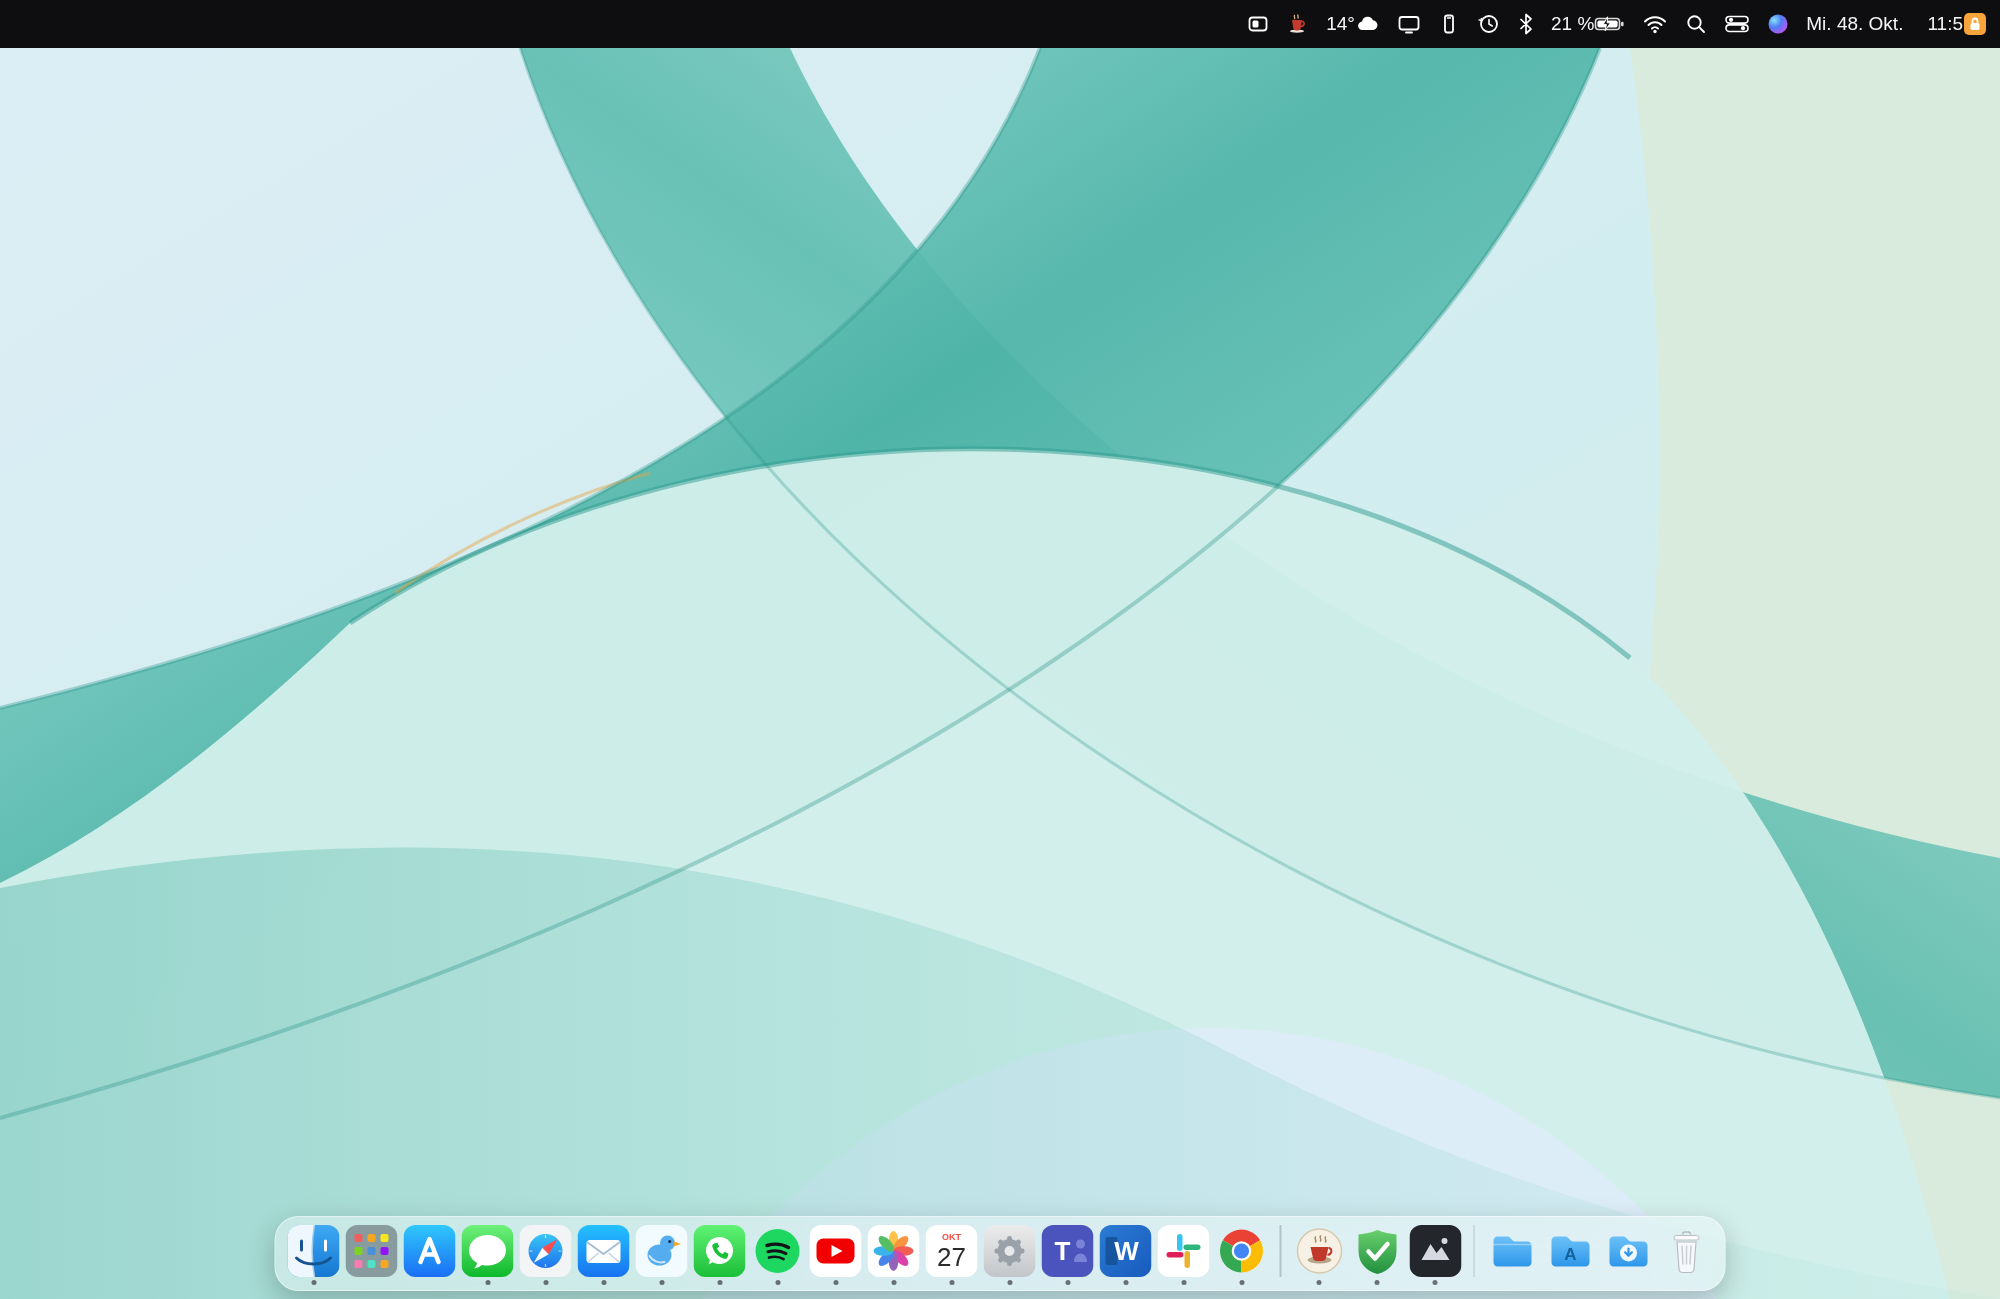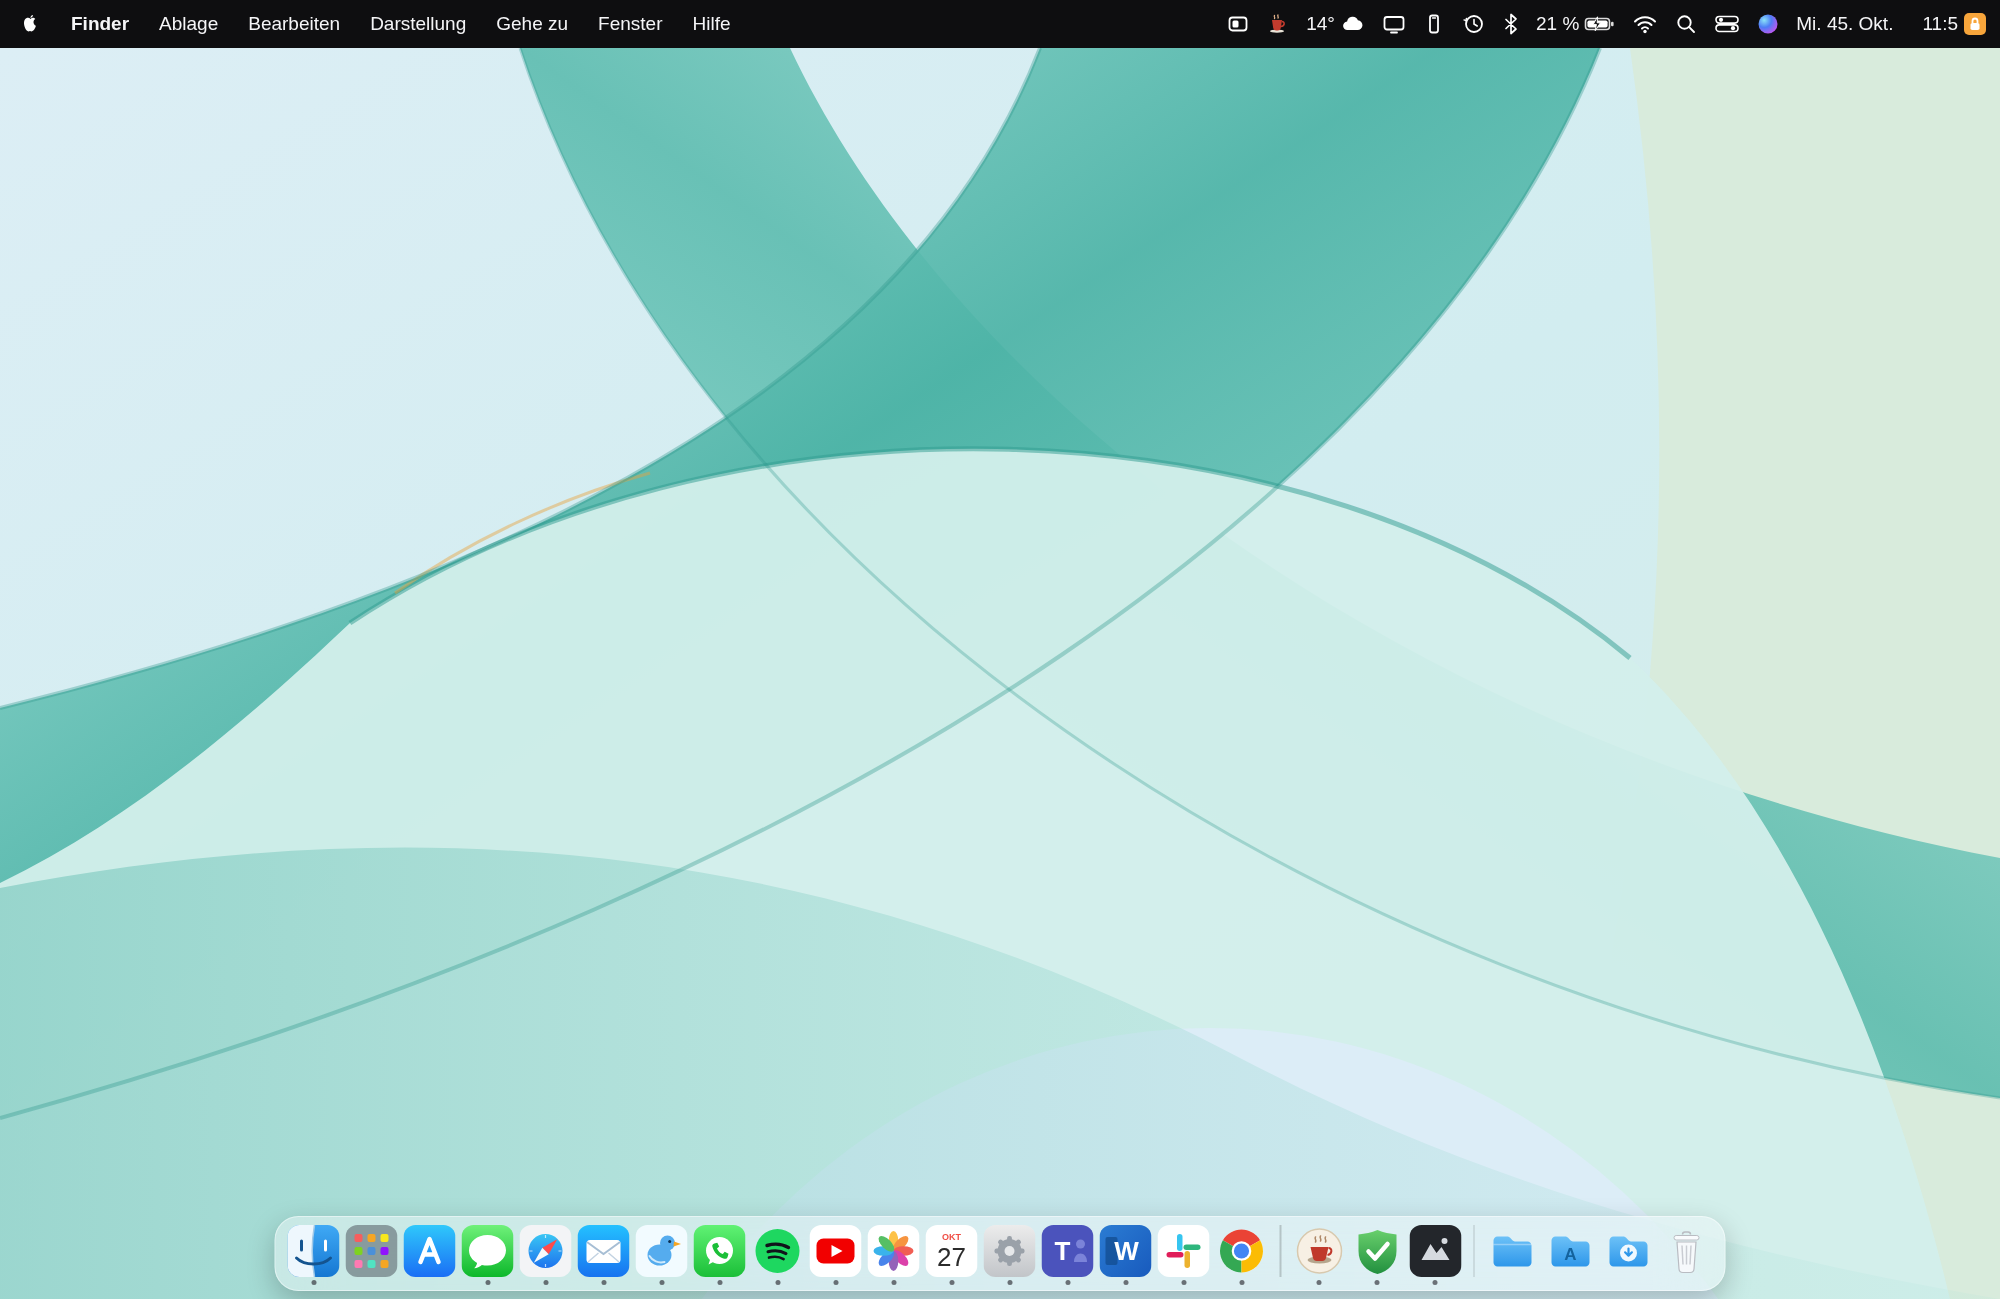--- a/index.html
+++ b/index.html
@@ -12,21 +12,21 @@
   .menu-bar {
     position:absolute; top:0; left:0; right:0; height:48px;
     background:#0e0e10; color:#f5f5f7; font-size:19px;
     display:flex; align-items:center; padding:0 10px; z-index:10; white-space:nowrap;
   }
   .menu-left { display:flex; align-items:center; }
   .apple { padding:0 17px 0 12px; display:flex; align-items:center; }
   .menu-item { padding:0 15px; line-height:48px; }
   .menu-item.bold { font-weight:700; }
   .menu-right { margin-left:auto; display:flex; align-items:center; gap:16px; padding-right:4px; }
-  .status-item { display:flex; align-items:center; gap:5px; height:32px; }
+  .status-item { display:flex; align-items:center; height:32px; }
   .status-text { font-size:19px; color:#f5f5f7; }
 
   
   .wallpaper { position:absolute; top:48px; left:0; width:2000px; height:1251px; display:block; }
 
   
   .dock {
     position:absolute; left:50%; transform:translateX(-50%); bottom:8px;
     display:flex; align-items:flex-end; gap:6px;
     padding:8px 12px 5px;
@@ -41,35 +41,20 @@
   .dock-item > svg { width:52px; height:52px; display:block; }
   .dock-dot { width:5px; height:5px; border-radius:50%; background:rgba(45,45,50,0.65); margin-top:3px; }
   .dock-sep { width:1.5px; height:52px; background:rgba(0,0,0,0.18); margin:0 6px 8px; }
 </style>
 </head>
 <body>
 
 <div class="desktop">
 
   <div class="menu-bar">
-    <div class="menu-left">
-      <span class="apple">
-        <svg width="17" height="20" viewBox="0 0 17 20">
-          <path d="M8.6 4.9 C7 3.2 4.2 3.4 2.9 5.6 C0.9 8.8 2.6 14.3 4.7 16.6 C5.7 17.7 6.8 17.5 8 17 C9.2 17.5 10.3 17.7 11.3 16.6 C12.4 15.4 13.4 13.6 13.9 11.7 C12.4 11 11.5 9.8 11.5 8.2 C11.5 6.9 12.2 5.8 13.3 5.1 C12.2 3.6 10 3.3 8.6 4.9 Z" fill="#fff"></path>
-          <path d="M8.4 3.9 C8.4 2.5 9.5 1.2 10.9 1 C11 2.4 9.8 3.8 8.4 3.9 Z" fill="#fff"></path>
-        </svg>
-      </span>
-      <span class="menu-item bold">Finder</span>
-      <span class="menu-item">Ablage</span>
-      <span class="menu-item">Bearbeiten</span>
-      <span class="menu-item">Darstellung</span>
-      <span class="menu-item">Gehe zu</span>
-      <span class="menu-item">Fenster</span>
-      <span class="menu-item">Hilfe</span>
-    </div>
 
     <div class="menu-right">
       <span class="status-item">
         <svg width="24" height="24" viewBox="0 0 24 24">
           <rect x="3.5" y="5.5" width="17" height="13" rx="3" fill="none" stroke="#fff" stroke-width="1.8"></rect>
           <rect x="6.5" y="8.5" width="6" height="7" rx="1.5" fill="#fff"></rect>
         </svg>
       </span>
       <span class="status-item">
         <svg width="24" height="24" viewBox="0 0 24 24">
@@ -146,21 +131,21 @@
             <radialGradient id="siriG" cx="30%" cy="30%" r="85%">
               <stop offset="0%" stop-color="#8be2f7"></stop>
               <stop offset="45%" stop-color="#4e7df6"></stop>
               <stop offset="100%" stop-color="#d24ff0"></stop>
             </radialGradient>
           </defs>
           <circle cx="12" cy="12" r="9.5" fill="url(#siriG)"></circle>
         </svg>
       </span>
       <span class="status-item">
-        <span class="status-text">Mi. 45. Okt.</span>
+        <span class="status-text">Mi. 48. Okt.</span>
         <span class="status-text" style="margin-left:24px;">11:5</span>
         <svg width="22" height="22" viewBox="0 0 22 22" style="margin-left:1px;">
           <rect width="22" height="22" rx="5" fill="#f7a53b"></rect>
           <rect x="6.5" y="10" width="9" height="7" rx="1.8" fill="#fff"></rect>
           <path d="M8.5 10 v-2 a2.5 2.5 0 0 1 5 0 v2" stroke="#fff" stroke-width="1.8" fill="none"></path>
         </svg>
       </span>
     </div>
   </div>
 

